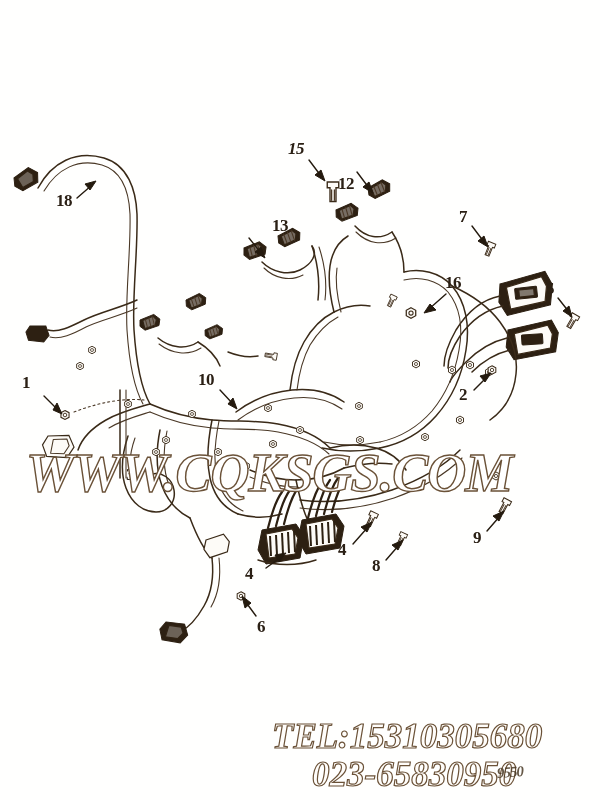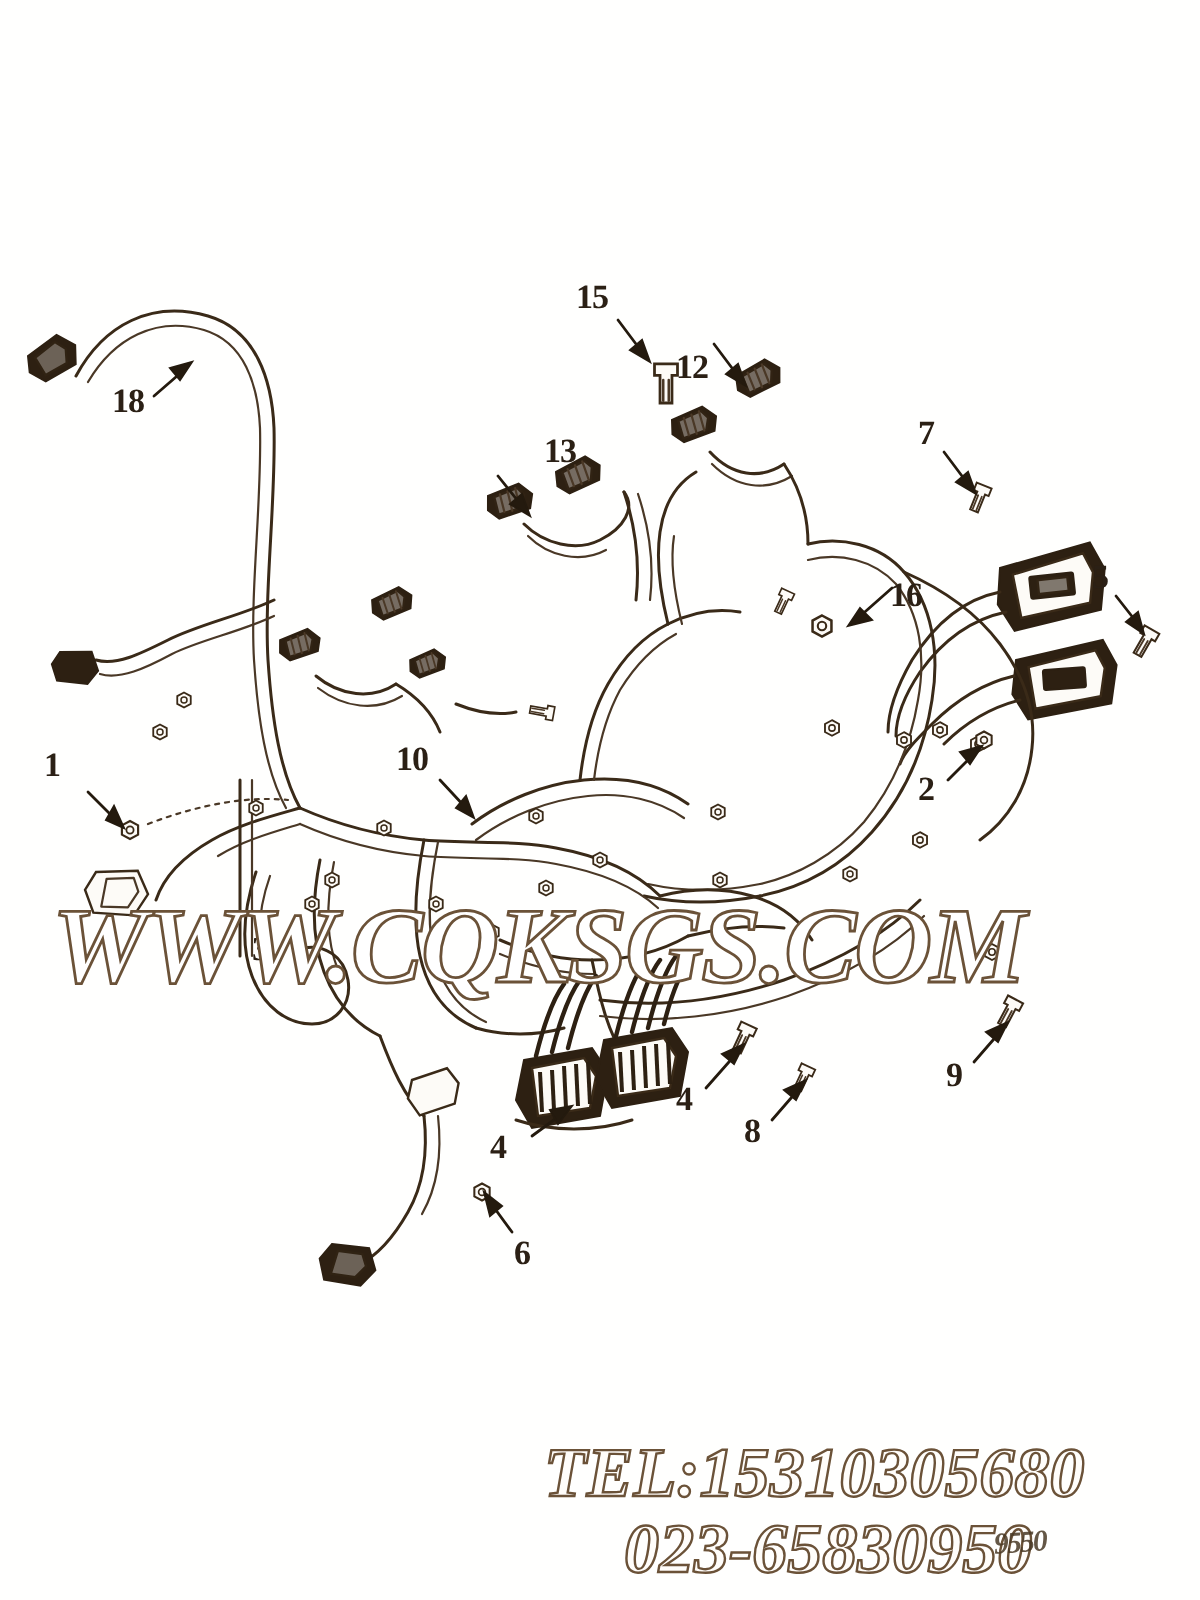--- a/index.html
+++ b/index.html
@@ -483,22 +483,22 @@
   <div class="callout" style="left:546px; top:280px;">5</div>
   <div class="callout" style="left:257px; top:618px;">6</div>
   <div class="callout" style="left:459px; top:208px;">7</div>
   <div class="callout" style="left:372px; top:557px;">8</div>
   <div class="callout" style="left:473px; top:529px;">9</div>
   <div class="callout" style="left:198px; top:371px;">10</div>
   <div class="callout" style="left:245px; top:565px;">4</div>
   <div class="callout" style="left:338px; top:150px;margin-top:25px;">12</div>
   <div class="callout" style="left:228px; top:217px;margin-left:44px;">13</div>
   <div class="callout" style="left:56px;  top:192px;">18</div>
-  <div class="callout" style="left:288px; top:140px;">15</div>
-  <div class="callout" style="left:445px; top:289px;">16</div>
+  <div class="callout" style="left:288px; top:140px;font-style:italic;">15</div>
+  <div class="callout" style="left:445px; top:274px;">16</div>
 
   <svg id="watermark" viewBox="0 0 548 62" xmlns="http://www.w3.org/2000/svg">
     <text x="0" y="48">WWW.CQKSGS.COM</text>
   </svg>
 
   <svg id="tel-block" viewBox="0 0 320 84" xmlns="http://www.w3.org/2000/svg">
     <text x="0" y="34">TEL:15310305680</text>
     <text x="40" y="72">023-65830950</text>
   </svg>
 

